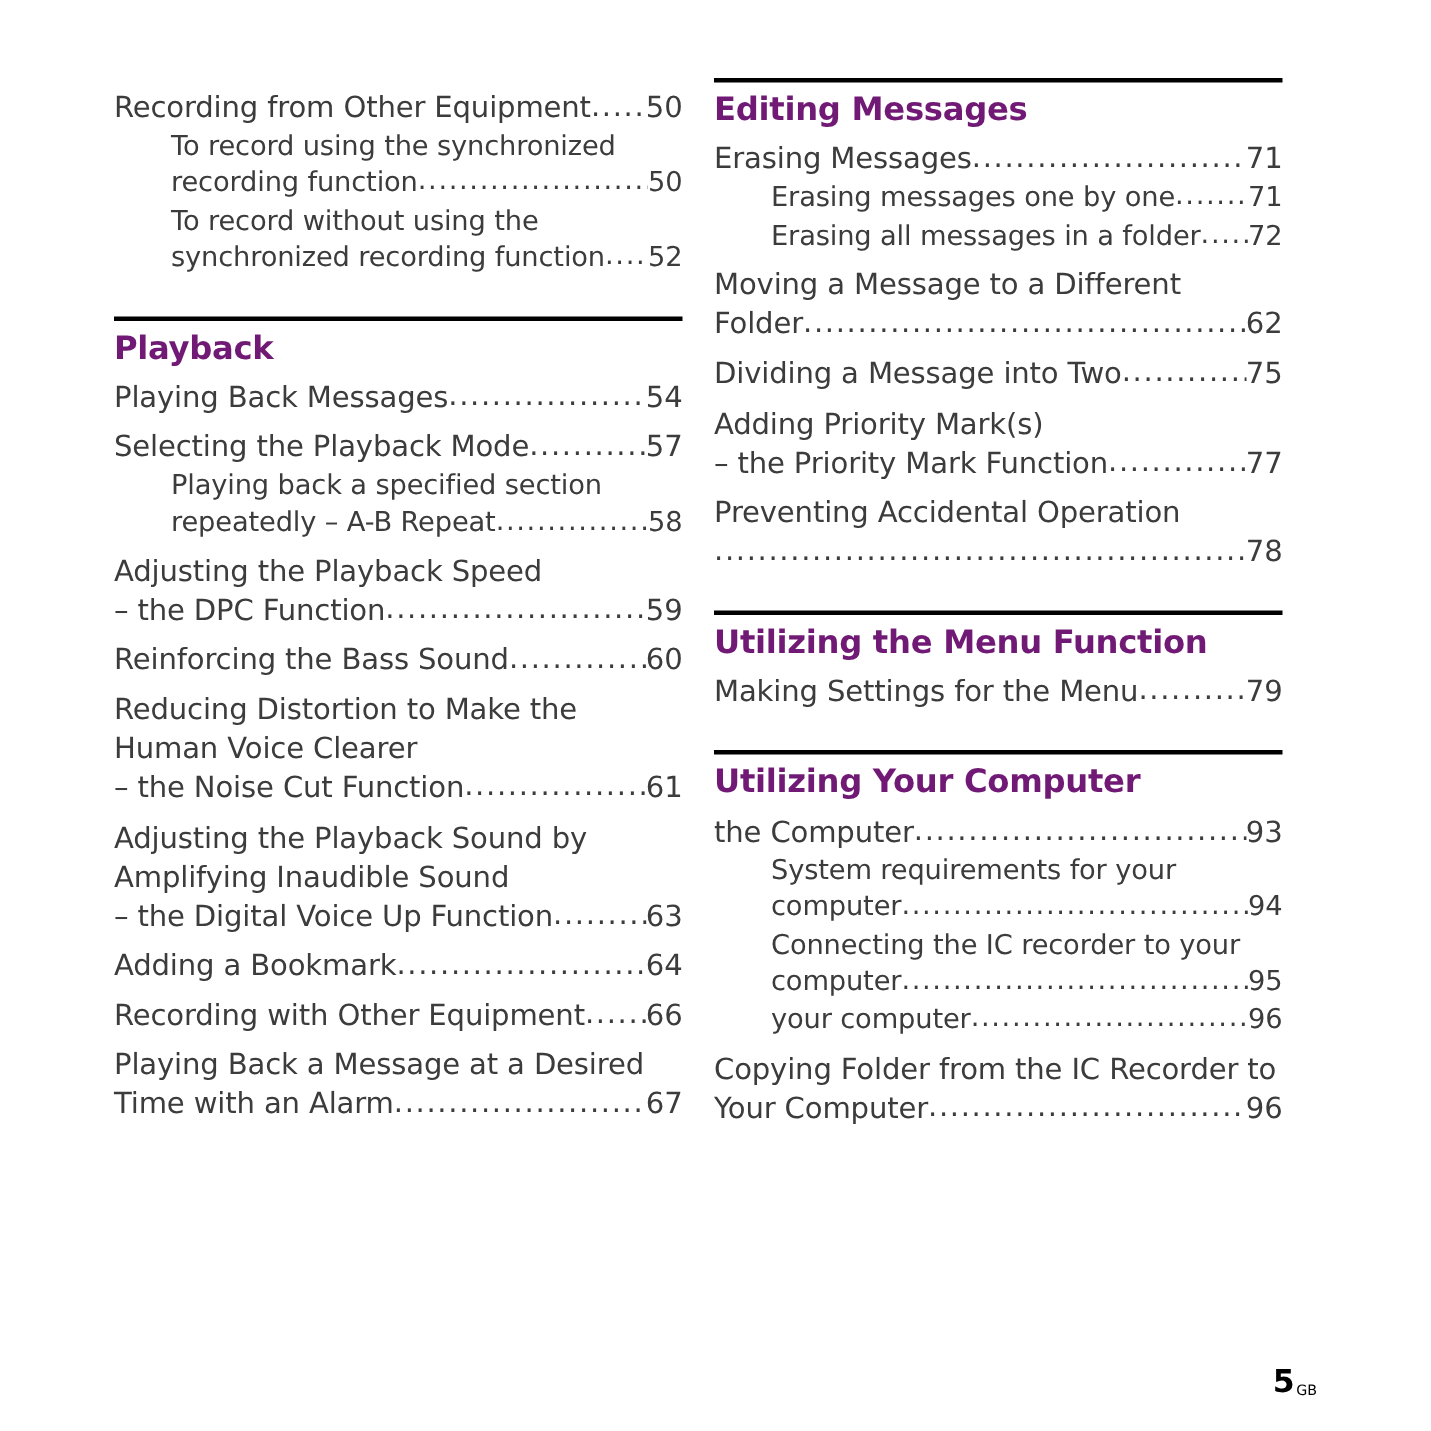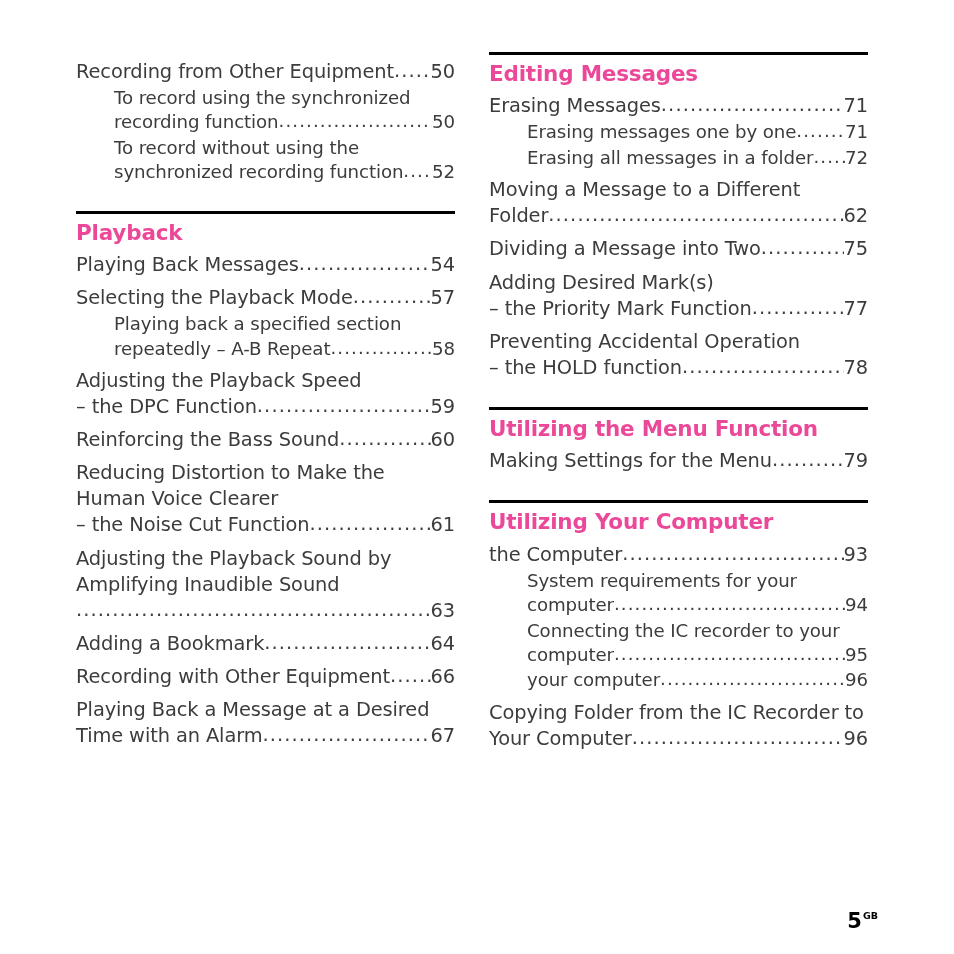--- a/index.html
+++ b/index.html
@@ -18,21 +18,21 @@
     width: 954px;
     height: 954px;
     box-sizing: border-box;
   }
   .columns {
     position: absolute;
     top: 52px;
     left: 76px;
     width: 802px;
     display: flex;
-    gap: 34px;
+    gap: 21px;
   }
   .column {
     width: 379px;
     flex: 0 0 379px;
   }
 
   
   .section {
     margin-top: 26px;
   }
@@ -41,21 +41,21 @@
   }
   .rule {
     height: 3px;
     background: #000000;
     width: 100%;
     margin-bottom: 6px;
   }
   .section-title {
     font-size: 21.5px;
     font-weight: bold;
-    color: #ec4899;
+    color: #701a75;
     letter-spacing: -0.2px;
     line-height: 1.18;
     margin-bottom: 6px;
     font-family: "DejaVu Sans", "Liberation Sans", sans-serif;
   }
 
   
   .entries {
     margin: 0;
     padding: 0;
@@ -113,24 +113,24 @@
     bottom: 22px;
     color: #000000;
     font-weight: bold;
     font-size: 21px;
     line-height: 1;
     display: flex;
     align-items: flex-start;
   }
   .folio-sup {
     font-size: 9.5px;
-    font-weight: bold;
+    font-weight: normal;
     margin-left: 1px;
     position: relative;
-    top: 0px;
+    top: 12px;
   }
 </style>
 </head>
 <body>
 
 <div class="page">
 
   <div class="columns">
     <div class="column" id="left-column">
         <div class="section first">
@@ -207,20 +207,21 @@
               <span class="leader-line">
                 <span class="leader-text">– the Noise Cut Function</span>
                 <span class="leader-dots">........................................................................................................................................................................................................</span>
                 <span class="leader-page">61</span>
               </span>
             </div>
             <div class="entry">
               <span class="entry-line">Adjusting the Playback Sound by</span>
               <span class="entry-line">Amplifying Inaudible Sound</span>
               <span class="leader-line">
+                <span class="leader-text">– the Digital Voice Up Function</span>
                 <span class="leader-dots">........................................................................................................................................................................................................</span>
                 <span class="leader-page">63</span>
               </span>
             </div>
             <div class="entry">
               <span class="leader-line">
                 <span class="leader-text">Adding a Bookmark</span>
                 <span class="leader-dots">........................................................................................................................................................................................................</span>
                 <span class="leader-page">64</span>
               </span>
@@ -278,31 +279,30 @@
               </span>
             </div>
             <div class="entry">
               <span class="leader-line">
                 <span class="leader-text">Dividing a Message into Two</span>
                 <span class="leader-dots">........................................................................................................................................................................................................</span>
                 <span class="leader-page">75</span>
               </span>
             </div>
             <div class="entry">
-              <span class="entry-line">Adding Desired Mark(s)</span>
+              <span class="entry-line">Adding Priority Mark(s)</span>
               <span class="leader-line">
                 <span class="leader-text">– the Priority Mark Function</span>
                 <span class="leader-dots">........................................................................................................................................................................................................</span>
                 <span class="leader-page">77</span>
               </span>
             </div>
             <div class="entry">
               <span class="entry-line">Preventing Accidental Operation</span>
               <span class="leader-line">
-                <span class="leader-text">– the HOLD function</span>
                 <span class="leader-dots">........................................................................................................................................................................................................</span>
                 <span class="leader-page">78</span>
               </span>
             </div>
           </div>
         </div>
         <div class="section">
           <div class="rule"></div>
           <div class="section-title">Utilizing the Menu Function</div>
           <div class="entries">

